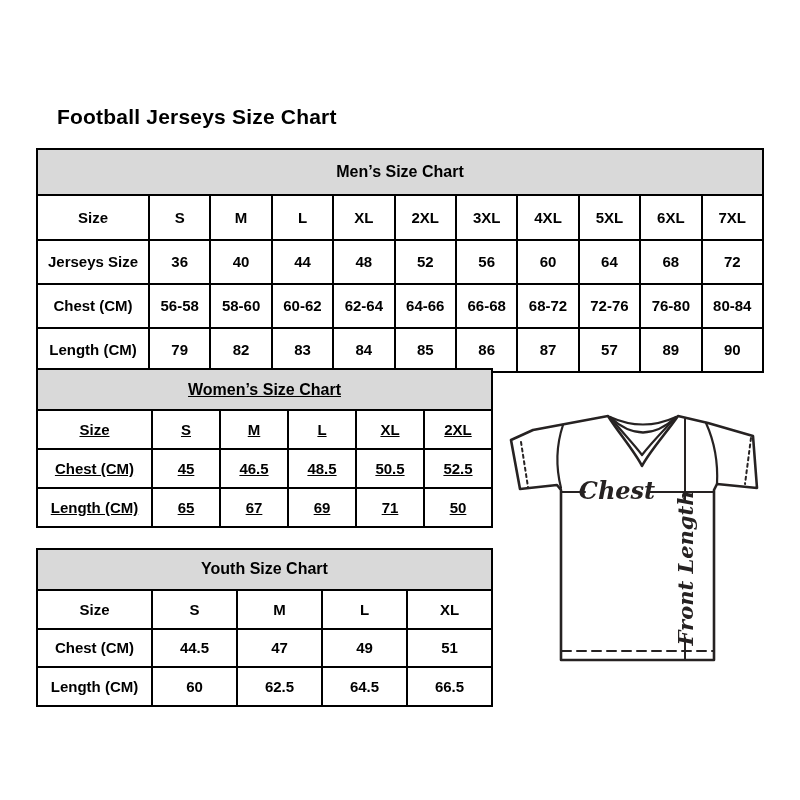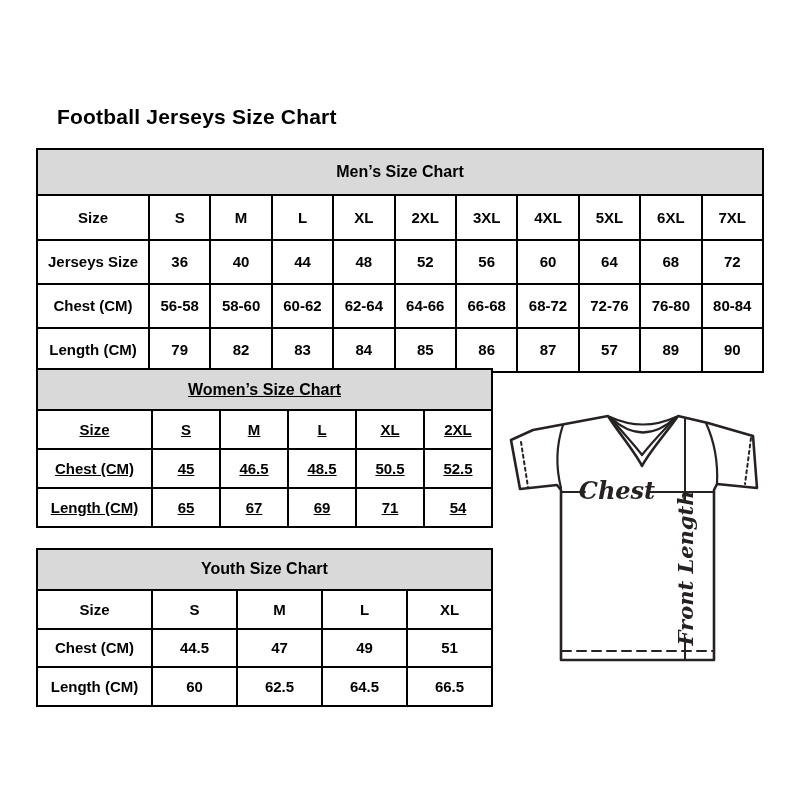--- a/index.html
+++ b/index.html
@@ -138,21 +138,21 @@
           <td>48.5</td>
           <td>50.5</td>
           <td>52.5</td>
         </tr>
         <tr>
           <td>Length (CM)</td>
           <td>65</td>
           <td>67</td>
           <td>69</td>
           <td>71</td>
-          <td>54</td>
+          <td>50</td>
         </tr>
       </tbody>
     </table>
 
   <table id="youth-table" class="size-table">
       <colgroup>
         <col style="width: 115px;">
         <col>
         <col>
         <col>

